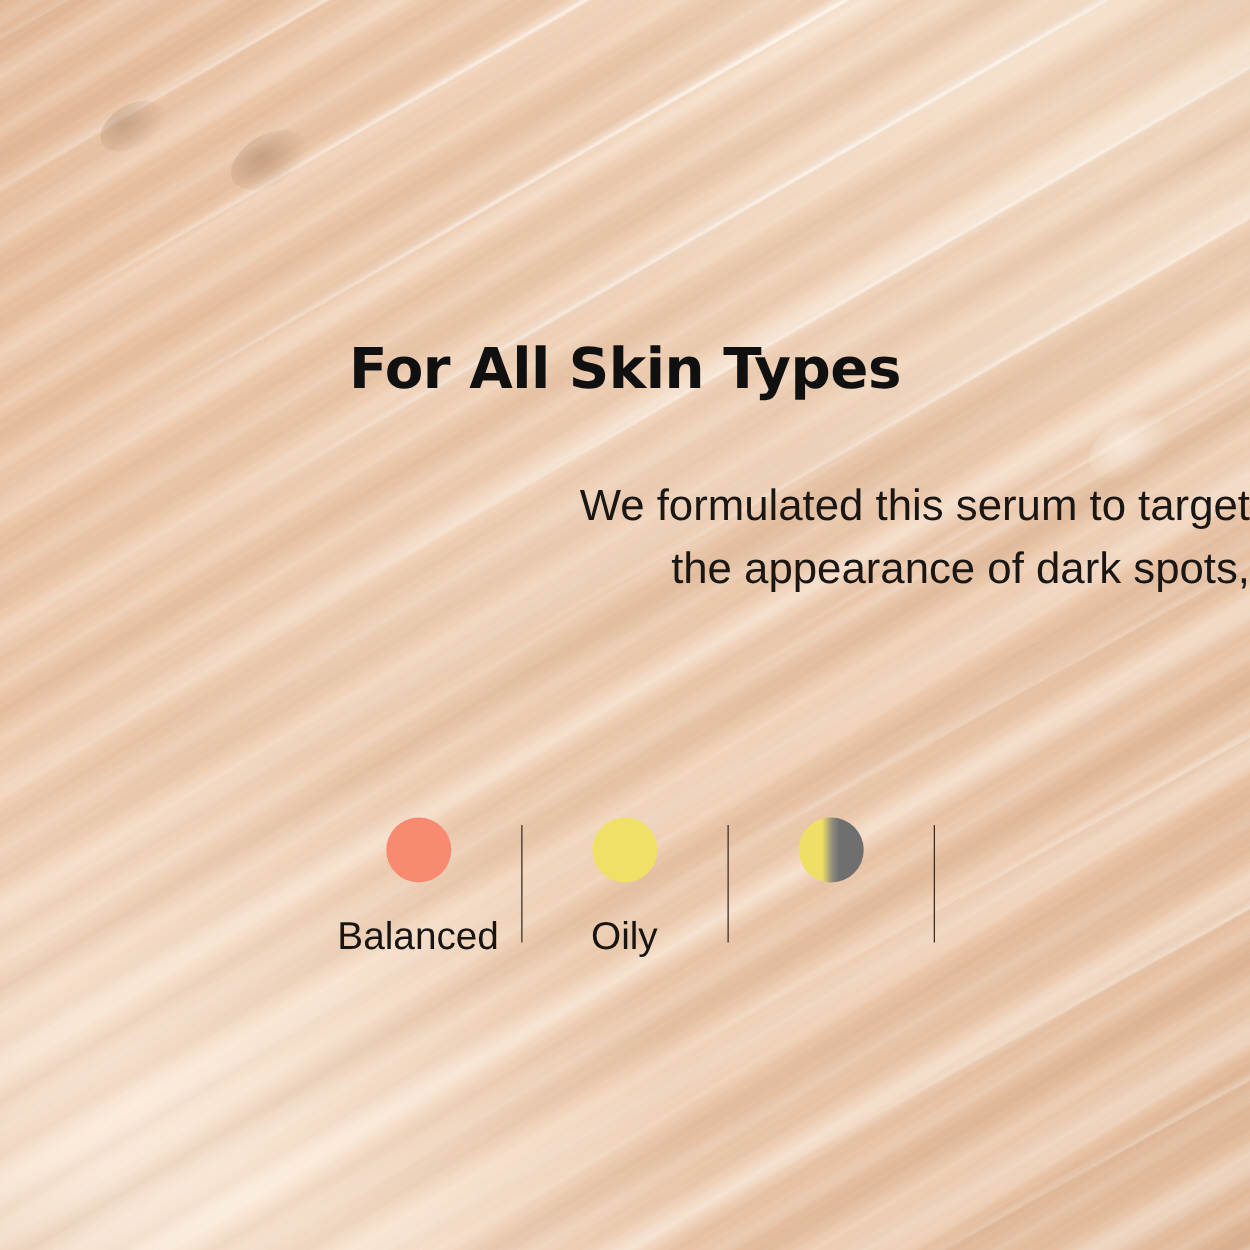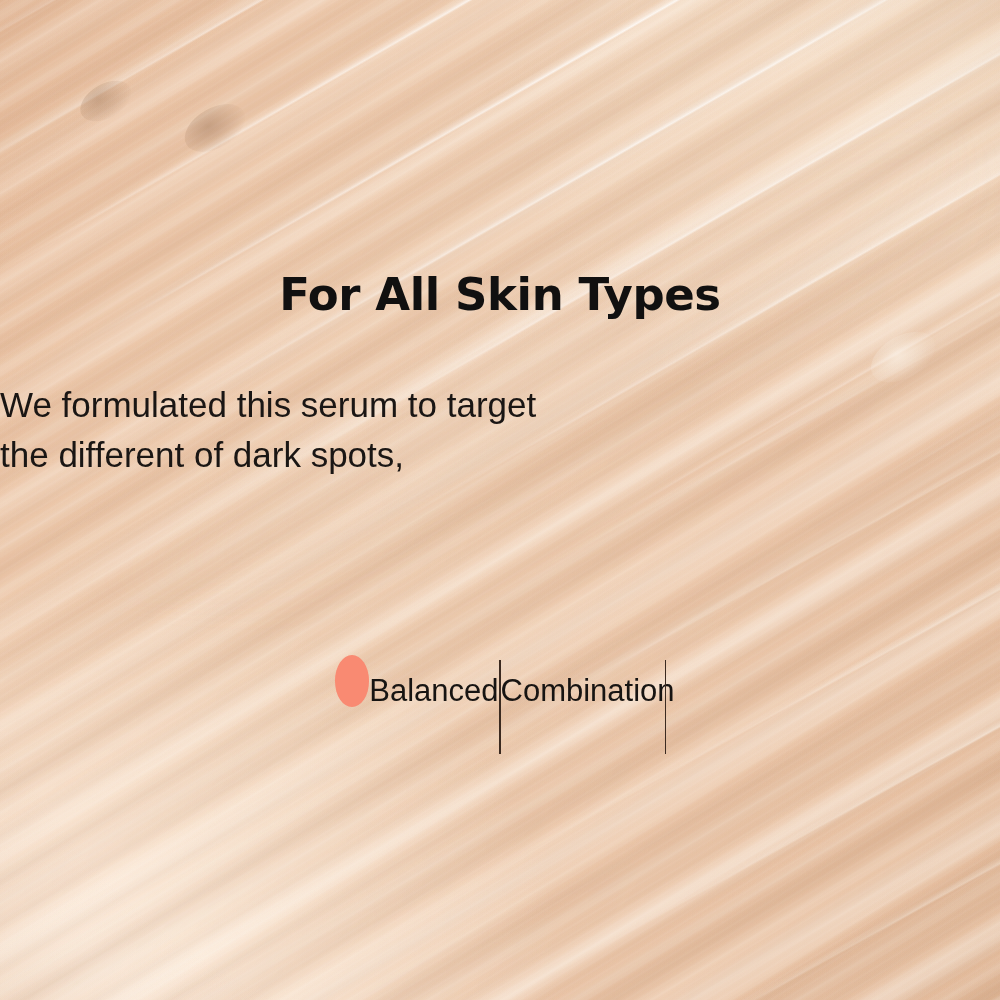--- a/index.html
+++ b/index.html
@@ -140,21 +140,21 @@
     font-size:45px;
     font-weight:700;
     letter-spacing:-0.4px;
     color:#111010;
     line-height:1;
     font-family:"DejaVu Sans", sans-serif;
   }
 
   .body-copy {
     position:absolute; top:380px; left:0; right:0;
-    text-align:left;
+    text-align:right;
     color:#1a1614;
     font-size:35px;
     line-height:50px;
     font-family:"Liberation Sans", sans-serif;
     font-stretch:condensed;
   }
   .body-copy .ln { display:block; white-space:nowrap; }
 
   
   .types-row {
@@ -162,21 +162,21 @@
     top:648px; left:0; right:0;
     height:120px;
     display:flex;
     justify-content:center;
     align-items:flex-start;
   }
 
   .type-item {
     width:164px;
     display:flex;
-    flex-direction:row;
+    flex-direction:column;
     align-items:center;
   }
 
   .swatch {
     width:52px; height:52px;
     border-radius:50%;
     margin-top:6px;
   }
   .swatch.balanced    { background:#f98a72; }
   .swatch.oily        { background:#f0e068; }
@@ -217,38 +217,41 @@
   <div class="dimple d2"></div>
   <div class="dimple d3"></div>
   <div class="bg-layer bg-vig"></div>
 
   <div class="content">
 
     <h1 class="title">For All Skin Types</h1>
 
     <div class="body-copy">
       <span class="ln">We formulated this serum to target</span>
-      <span class="ln">the different of dark spots,</span>
+      <span class="ln">the appearance of dark spots,</span>
     </div>
 
     <div class="types-row">
 
       <div class="type-item">
         <div class="swatch balanced"></div>
         <div class="type-label">Balanced</div>
       </div>
 
       <div class="divider"></div>
 
+      <div class="type-item">
+        <div class="swatch oily"></div>
+        <div class="type-label">Oily</div>
+      </div>
 
       <div class="divider"></div>
 
       <div class="type-item">
         <div class="swatch combination"></div>
-        <div class="type-label">Combination</div>
       </div>
 
       <div class="divider"></div>
 
 
     </div>
   </div>
 </div>
 
 </body></html>

